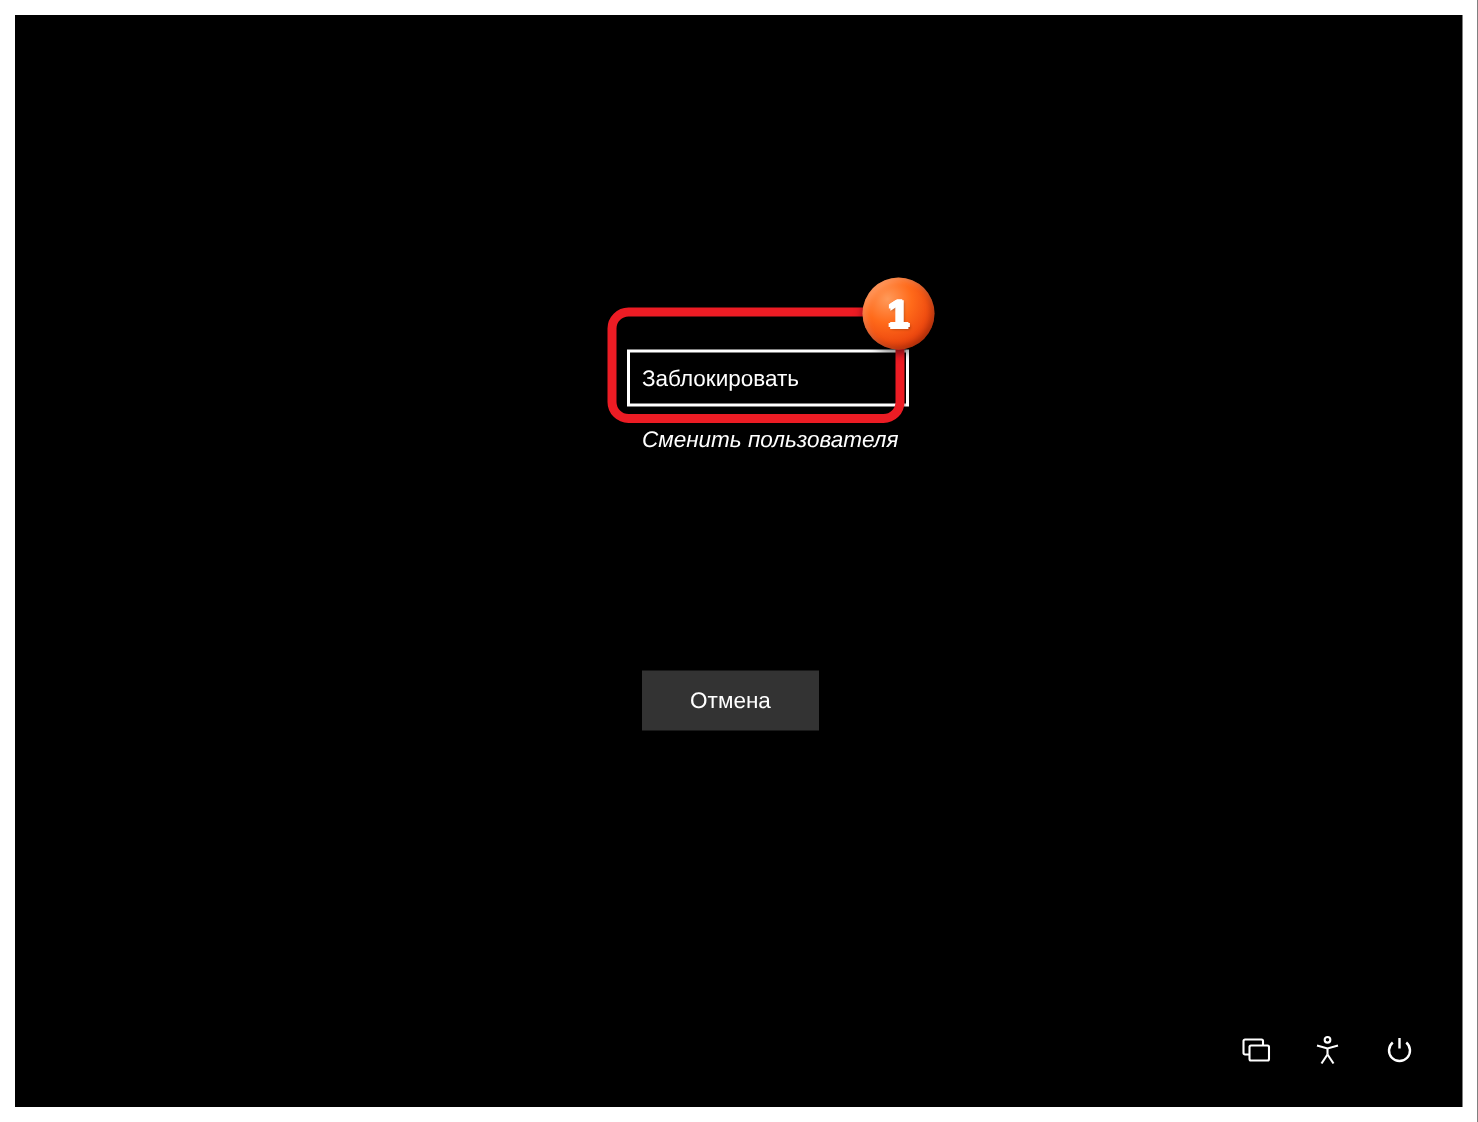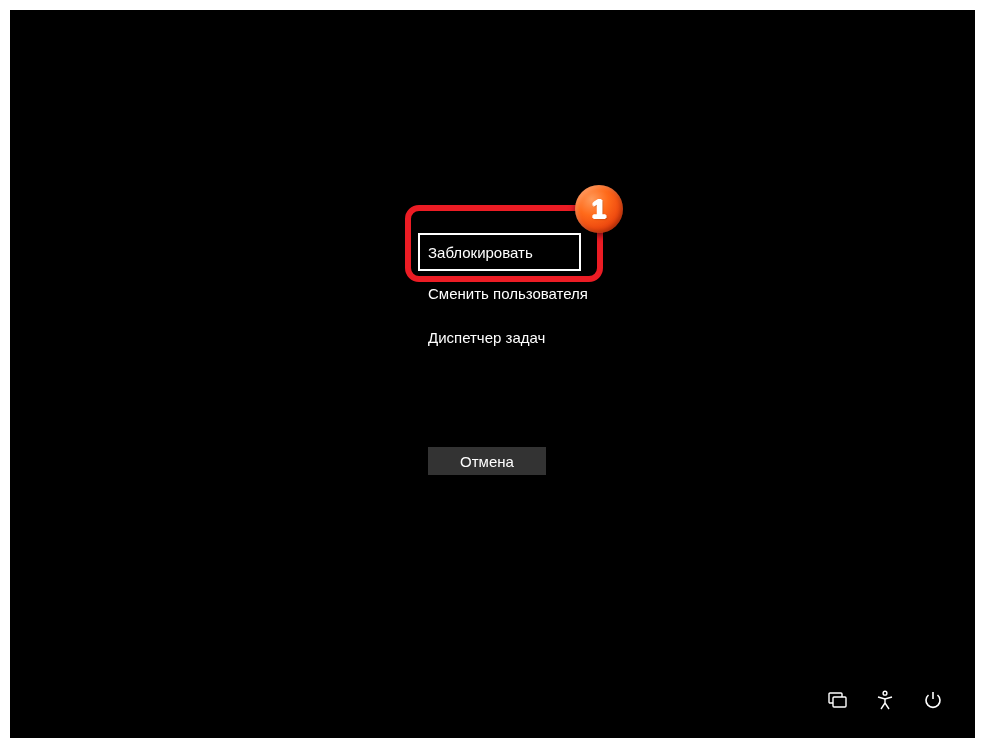--- a/index.html
+++ b/index.html
@@ -41,26 +41,27 @@
       cursor: pointer;
       background: transparent;
       border: none;
       text-align: left;
       min-width: 160px;
       margin-bottom: 0;
       width: fit-content;
     }
     .option-focused {
       border: 2px solid #ffffff;
-      width: 163px;
+      width: 188px;
       height: 38px;
       padding: 0 8px;
     }
     .option-item:not(.option-focused) {
       padding-left: 10px;
+      font-style: italic;
     }
     .highlight-ring {
       position: absolute;
       top: 195px;
       left: 395px;
       width: 198px;
       height: 77px;
       border: 6px solid #ec1c24;
       border-radius: 14px;
       pointer-events: none;
@@ -82,21 +83,21 @@
       font-size: 26px;
       box-shadow: 0 3px 6px rgba(0,0,0,0.5), inset -2px -2px 4px rgba(0,0,0,0.25), inset 2px 2px 4px rgba(255,255,255,0.25);
       pointer-events: none;
       text-shadow: -1px 0 #fff, 0 1px #fff, 1px 0 #fff, 0 -1px #fff, 1px 1px 2px rgba(0,0,0,0.4);
     }
     .cancel-button {
       position: absolute;
       top: 437px;
       left: 418px;
       width: 118px;
-      height: 28px;
+      height: 40px;
       background: #333333;
       color: #ffffff;
       border: none;
       font-size: 15px;
       font-family: inherit;
       cursor: pointer;
       display: flex;
       align-items: center;
       justify-content: center;
     }
@@ -127,23 +128,20 @@
 
 <div class="screen">
 
   <div class="options-container">
     <button class="option-item option-focused">
       <span>Заблокировать</span>
     </button>
     <button class="option-item">
       <span>Сменить пользователя</span>
     </button>
-    <button class="option-item">
-      <span>Диспетчер задач</span>
-    </button>
   </div>
 
   <div class="highlight-ring"></div>
   <div class="annotation-badge">
     <span>1</span>
   </div>
 
   <button class="cancel-button">
     <span>Отмена</span>
   </button>

